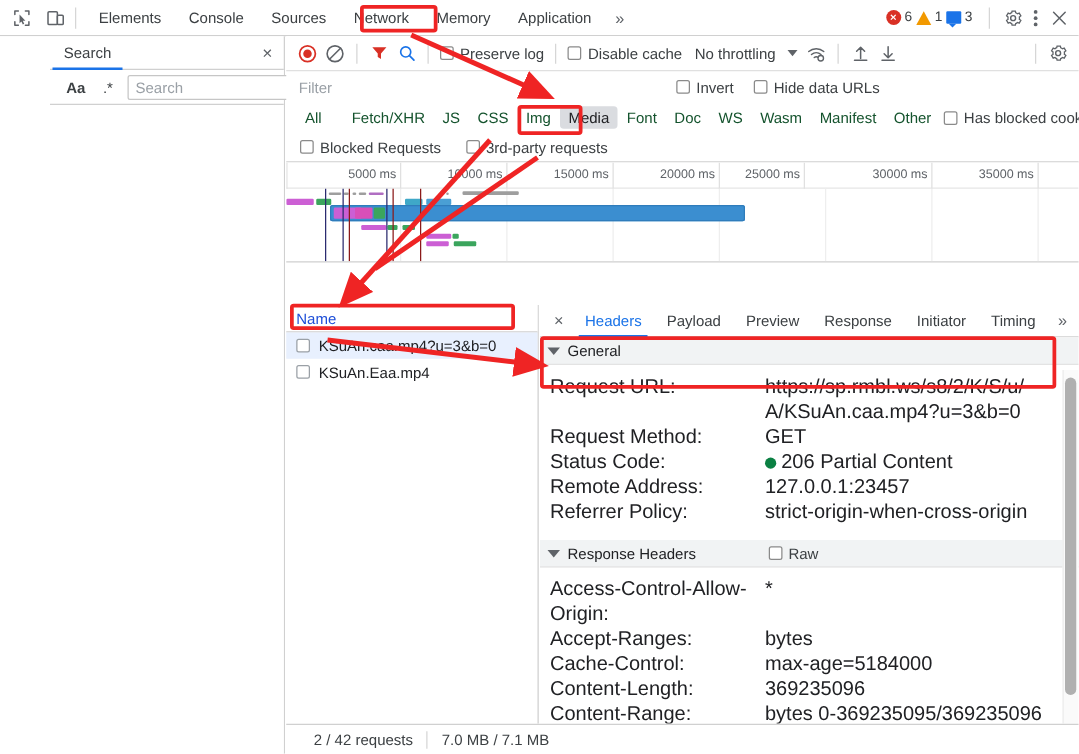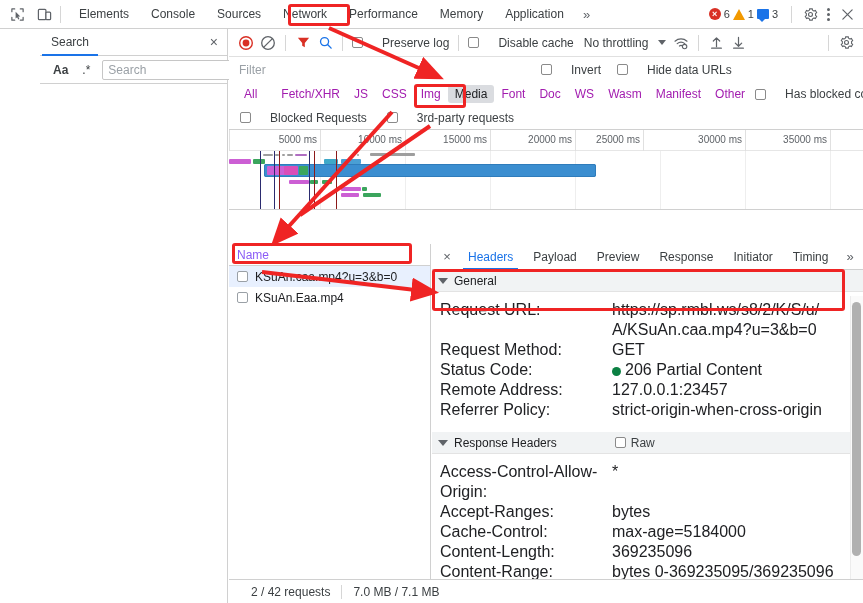--- a/index.html
+++ b/index.html
@@ -71,38 +71,38 @@
 
   
   .netpanel { position:absolute; left:229px; top:29px; width:634px; height:574px; background:#fff; }
 
   .net-toolbar {
     height:28px; border-bottom:1px solid #e0e0e0; display:flex; align-items:center; padding:0 6px; gap:0;
     background:#fff;
   }
   .nt-btn { width:22px; height:22px; display:flex;align-items:center;justify-content:center;cursor:pointer;}
   .nt-sep { width:1px;height:16px;background:#d6d6d6;margin:0 6px;}
-  .cbx-wrap { display:flex;align-items:center;gap:19px;cursor:pointer;padding:0 3px;text-align:center;}
+  .cbx-wrap { display:flex;align-items:center;gap:5px;cursor:pointer;padding:0 3px;text-align:center;}
   .cbx { width:11px;height:11px;border:1px solid #8a8a8a;border-radius:2px;background:#fff;display:inline-block;flex:none;}
   .cbx-lbl { font-size:12px;color:#3c4043;white-space:nowrap;}
   .throttle { font-size:12px;color:#3c4043;margin-left:7px;cursor:pointer;white-space:nowrap;}
   .caret-dn { width:0;height:0;border-left:4px solid transparent;border-right:4px solid transparent;border-top:5px solid #5f6368;margin-left:10px;margin-right:4px;cursor:pointer;}
 
   .filter-row {
     height:25px; border-bottom:none; display:flex; align-items:center; padding:0 8px;
   }
   .filter-input {
     width:165px; height:19px; border:none; background:transparent; outline:none;
     font-size:12px; color:#202124;
   }
   .filter-input::placeholder{ color:#9aa0a6; }
 
   .type-row { height:24px; display:flex; align-items:center; padding:0 8px; gap:0; }
   .type-chip {
-    font-size:12px; color:#a21caf; padding:2px 7px; border-radius:3px; cursor:pointer; white-space:nowrap;
+    font-size:12px; color:#14532d; padding:2px 7px; border-radius:3px; cursor:pointer; white-space:nowrap;
   }
   .type-chip.active { background:#dadce0; color:#202124; }
   .type-sep { width:1px;height:14px;background:#d6d6d6;margin:0 5px;}
 
   .opt-row { height:24px; display:flex; align-items:center; padding:0 8px; gap:14px;
              border-bottom:1px solid #d0d0d0; }
 
   
   .overview { position:relative; height:80px; border-bottom:1px solid #d0d0d0; background:#fff; overflow:hidden; }
   .ov-ruler { position:relative; height:21px; border-bottom:1px solid #e6e6e6; }
@@ -113,21 +113,21 @@
   .bar { position:absolute; height:4px; border-radius:1px; }
   .bigbar { position:absolute; background:#3b8ed0; border-radius:2px; }
   .vline { position:absolute; top:21px; bottom:0; width:1px; }
 
   
   .split { position:relative; height:auto; }
   .reqlist {
     position:absolute; left:0; top:0; width:202px; bottom:0; border-right:1px solid #d0d0d0; background:#fff;
   }
   .rl-head { height:22px; border-bottom:1px solid #d0d0d0; display:flex; align-items:center;
-             padding-left:8px; font-size:12px; color:#8b5cf6; background:#fff;}
+             padding-left:8px; font-size:12px; color:#1d4ed8; background:#fff;}
   .rl-row { height:21px; display:flex; align-items:center; padding-left:8px; gap:7px; font-size:12px;
             color:#202124; cursor:pointer; white-space:nowrap; }
   .rl-row.sel { background:#e8f0fe; }
   .rl-cb { width:11px;height:11px;border:1px solid #9aa0a6;border-radius:2px;background:#fff;flex:none;}
 
   .details { position:absolute; left:203px; top:0; right:0; bottom:0; background:#fff; }
   .dt-tabs { height:26px; border-bottom:1px solid #d0d0d0; display:flex; align-items:center; padding-left:4px;}
   .dt-x { width:22px;height:22px;display:flex;align-items:center;justify-content:center;color:#5f6368;font-size:13px;cursor:pointer;}
   .dt-tab { position:relative; height:26px; line-height:26px; padding:0 10px; font-size:12px; color:#3c4043; cursor:pointer;white-space:nowrap;}
   .dt-tab.active { color:#1a73e8; }
@@ -180,21 +180,20 @@
           <rect x="9.5" y="5.5" width="5" height="8" rx="1" stroke="#5f6368" stroke-width="1.3" fill="#fff"></rect>
         </svg>
       </div>
     </div>
     <div class="vdiv"></div>
     <div class="maintabs">
       <div class="mtab">Elements</div>
       <div class="mtab">Console</div>
       <div class="mtab">Sources</div>
       <div class="mtab">Network</div>
-      <div class="mtab">Performance</div>
       <div class="mtab">Memory</div>
       <div class="mtab">Application</div>
       <div class="mtab chev">»</div>
     </div>
     <div class="tb-right">
       <div class="badgegroup">
         <div class="badge">
           <span class="dot-err">×</span>
           <span>6</span>
         </div>

